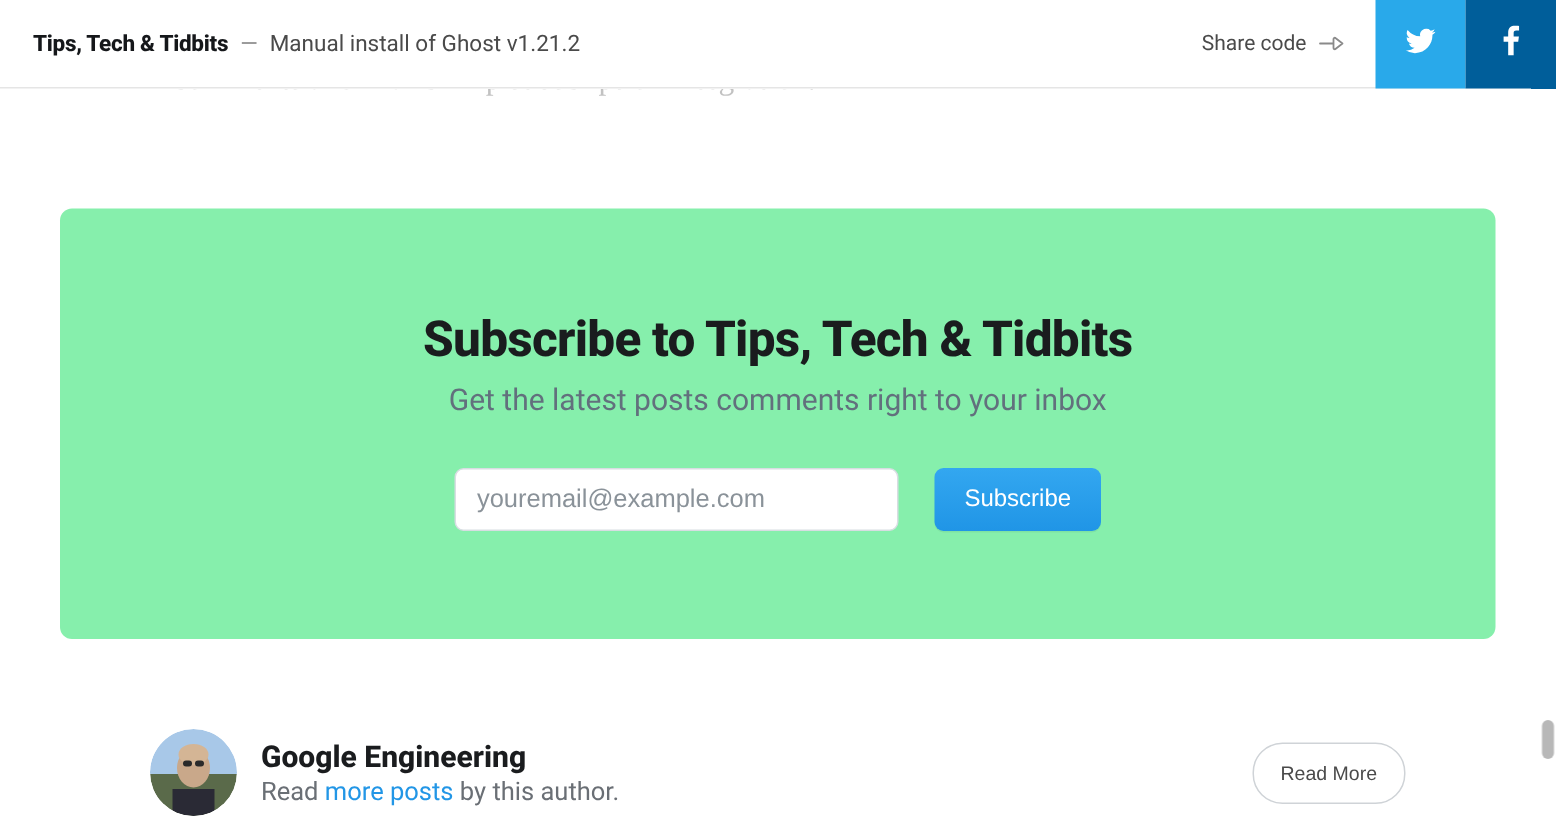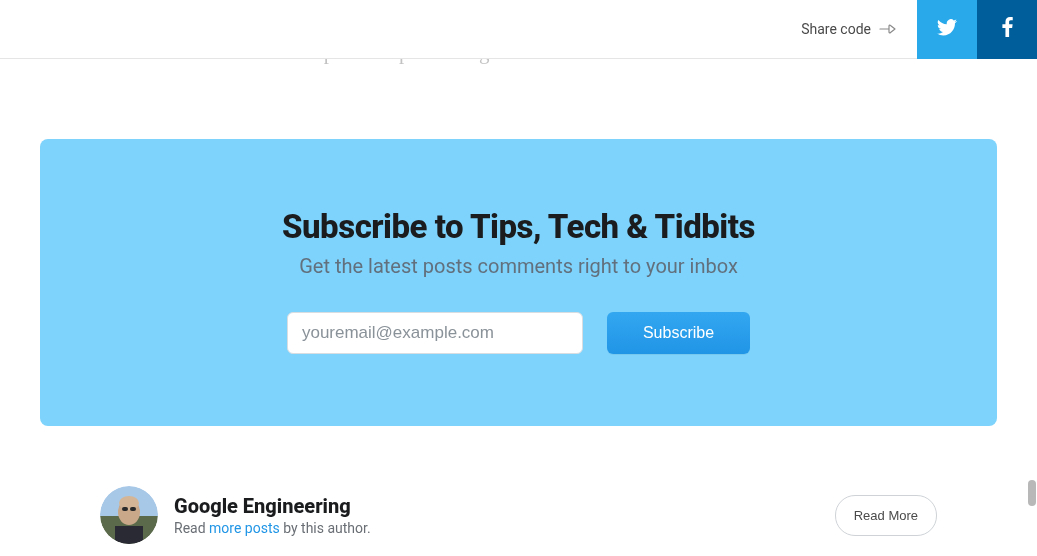--- a/index.html
+++ b/index.html
@@ -68,21 +68,21 @@
     }
     .article-text {
       font-family: Georgia, 'Times New Roman', serif;
       color: rgba(80,80,80,0.35);
       font-size: 21px;
       line-height: 1.65;
       padding: 0 115px 30px 115px;
     }
     .subscribe-box {
       margin: 40px 40px 0 40px;
-      background: #7dd3fc;
+      background: #86efac;
       border-radius: 8px;
       padding: 68px 40px 72px 40px;
       text-align: center;
     }
     .subscribe-title {
       font-size: 33px;
       font-weight: 800;
       letter-spacing: -0.5px;
       color: #1a1c1e;
       margin-bottom: 8px;
@@ -104,21 +104,21 @@
       border: 1px solid #d8dde2;
       border-radius: 6px;
       padding: 0 14px;
       font-size: 17px;
       color: #333;
       background: #fff;
     }
     .email-input::placeholder { color: #8a9299; }
     .subscribe-btn {
       height: 42px;
-      padding: 0 36px;
+      padding: 0 20px;
       background: #2296e6;
       background: linear-gradient(to bottom, #33a7f0, #2095e6);
       border: none;
       border-radius: 6px;
       color: #fff;
       font-size: 16px;
       font-weight: 500;
       cursor: pointer;
       box-shadow: 0 1px 0 rgba(0,0,0,0.05);
     }
@@ -138,21 +138,21 @@
     }
     .avatar svg { display: block; }
     .author-meta { flex: 1; }
     .author-name {
       font-size: 20px;
       font-weight: 800;
       color: #1a1c1e;
       margin-bottom: 2px;
     }
     .author-sub {
-      font-size: 14px;
+      font-size: 17px;
       color: #6a6f75;
     }
     .author-link {
       color: #2296e6;
       text-decoration: none;
       cursor: pointer;
     }
     .read-more-btn {
       border: 1px solid #cfd3d7;
       background: #fff;
@@ -176,20 +176,25 @@
       width: 8px;
       height: 26px;
       background: #b8b8b8;
       border-radius: 4px;
     }
   </style>
 </head>
 <body>
 
 <div class="topbar">
+  <div class="topbar-left">
+    <span class="site-title">Tips, Tech &amp; Tidbits</span>
+    <span class="title-sep">—</span>
+    <span class="post-title">Manual install of Ghost v1.21.2</span>
+  </div>
   <div class="topbar-spacer"></div>
   <span class="share-label">Share code</span>
   <span class="point-icon">
     <svg width="18" height="14" viewBox="0 0 18 14" fill="none" stroke="#8a8a8a" stroke-width="1.2" stroke-linecap="round" stroke-linejoin="round">
       <path d="M1 7 L10 7 M10 7 L10 4 C10 3 11 3 11.5 3.5 L16 7 L11.5 10.5 C11 11 10 11 10 10 L10 7"></path>
     </svg>
   </span>
   <div class="social-btn twitter-btn">
     <span>
       <svg width="20" height="17" viewBox="0 0 24 20" fill="#fff">

